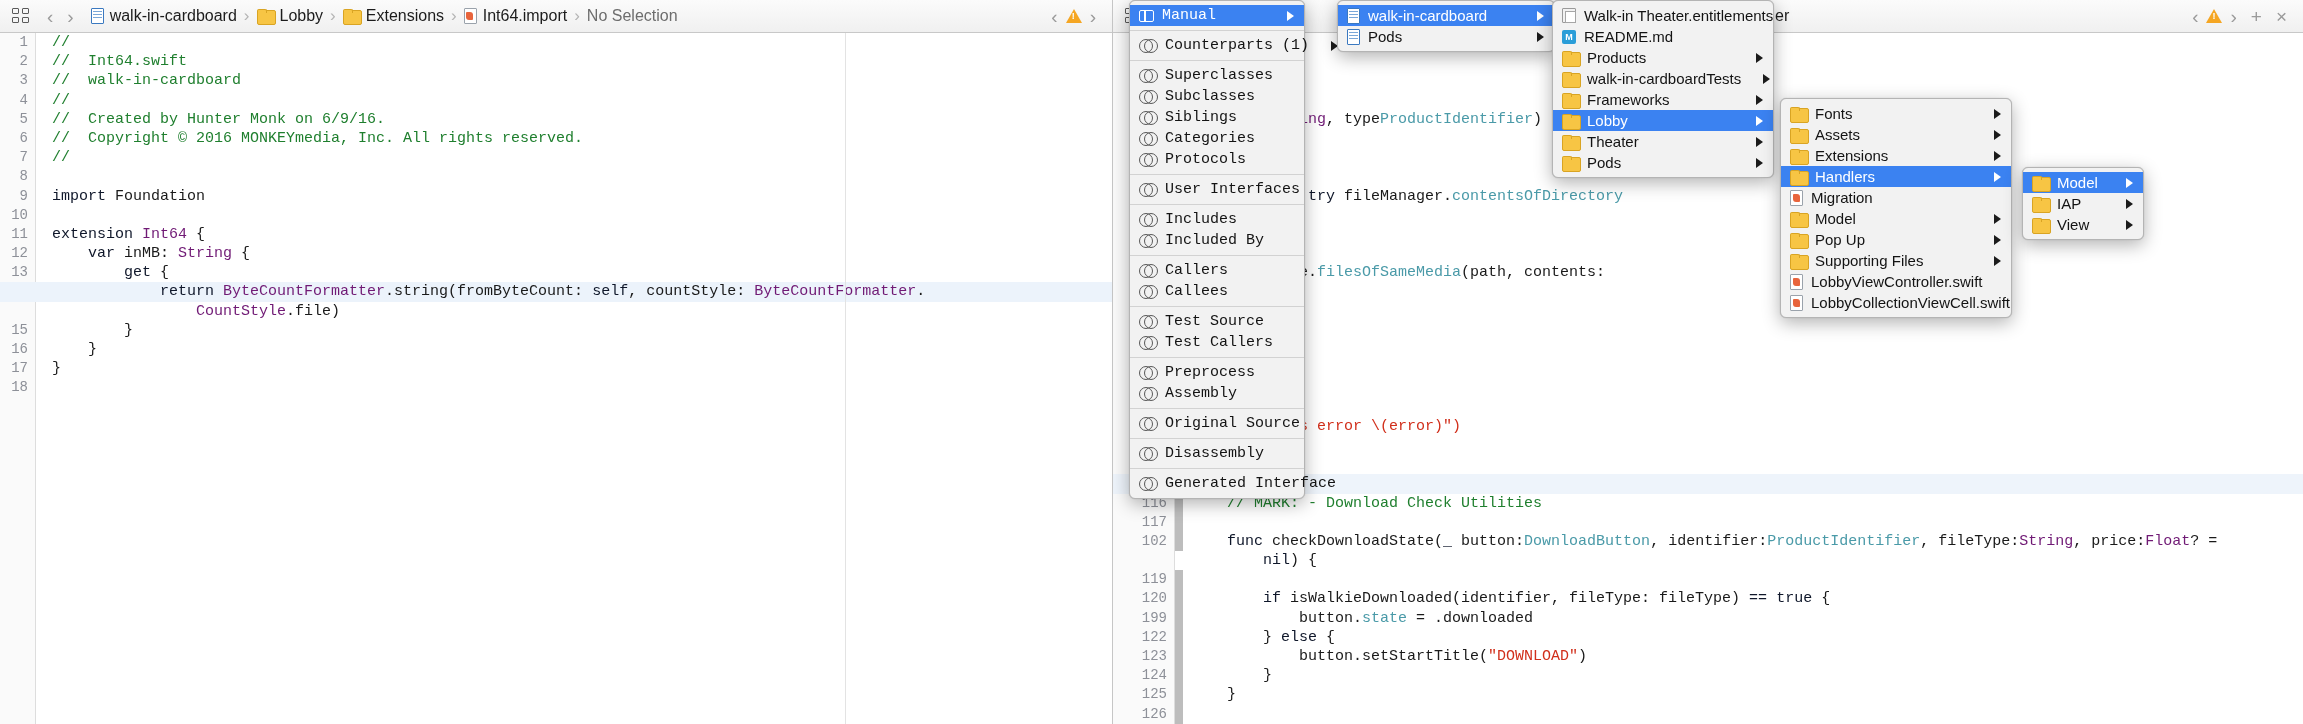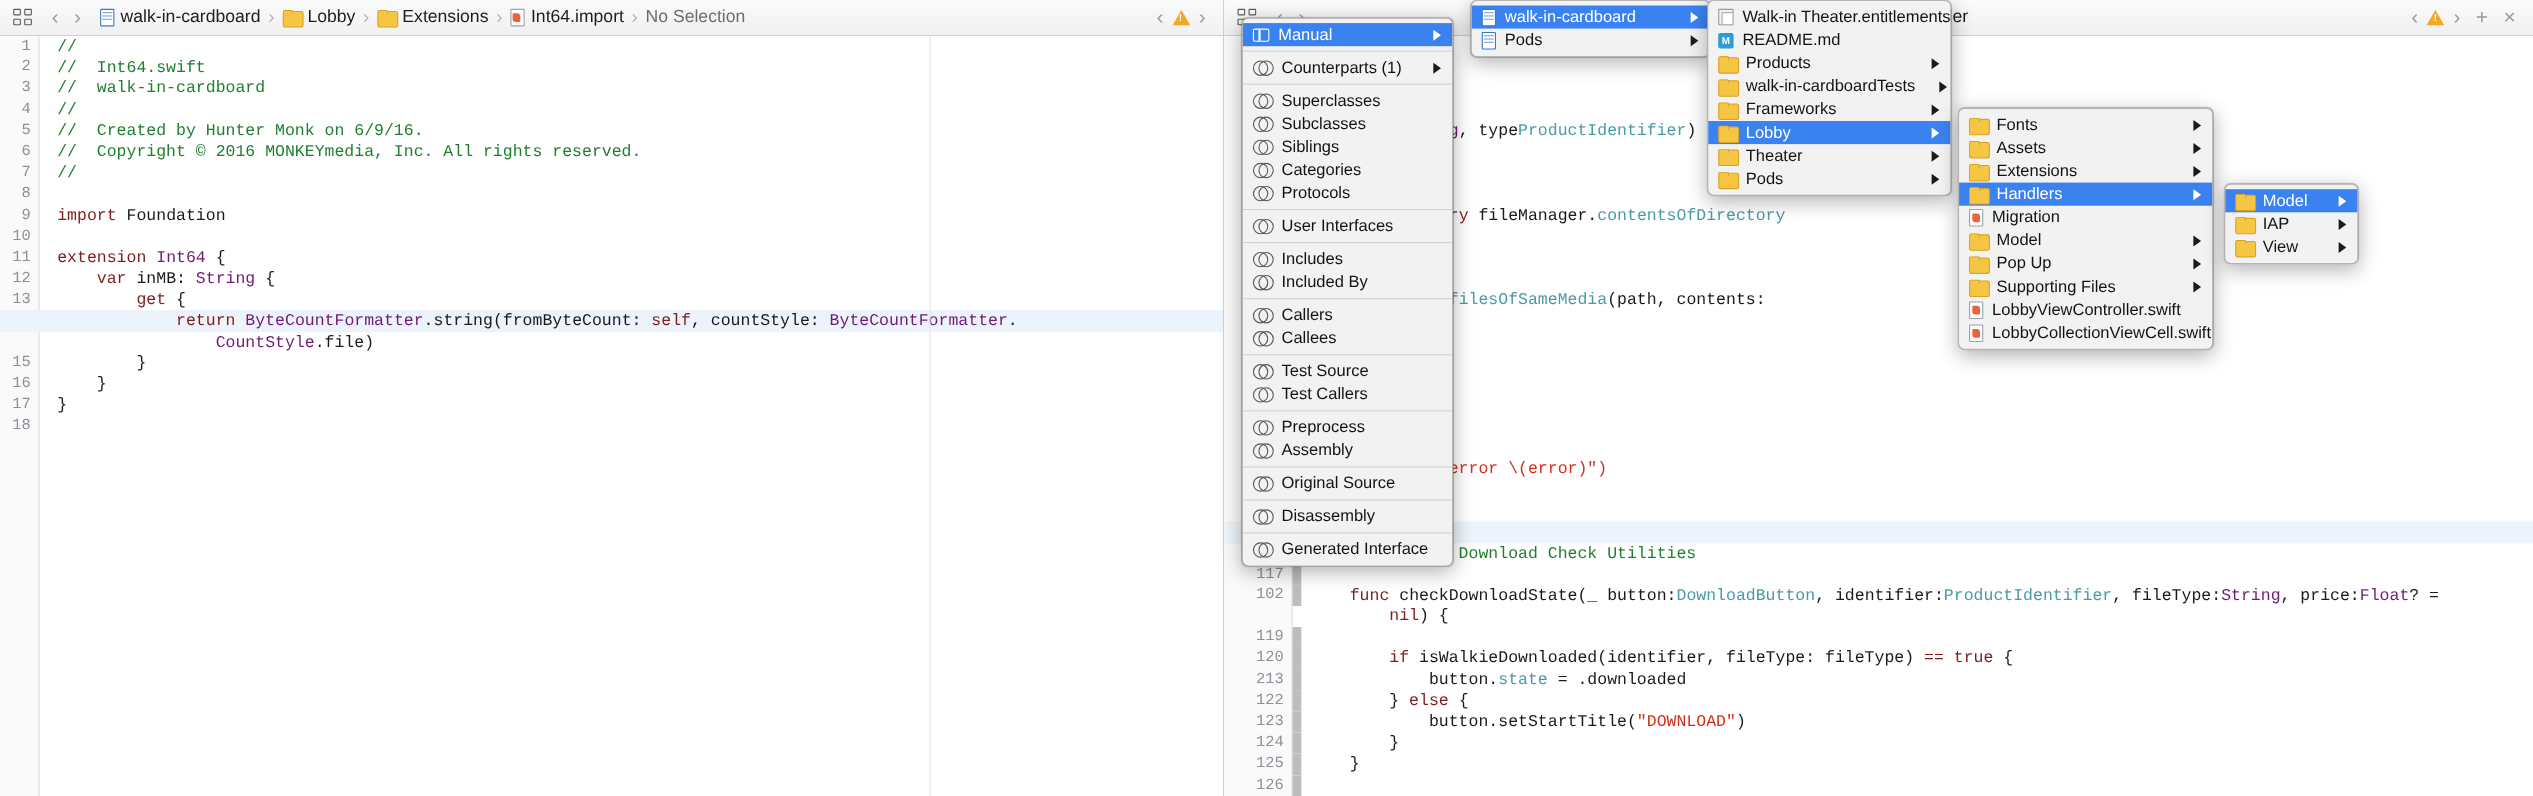--- a/index.html
+++ b/index.html
@@ -124,21 +124,21 @@
     white-space:pre; color:#1a1a1a;
     padding-top:0;
   }
   .codetext-left  { left:52px; }
   .codetext-right { left:78px; }
   .cl { height:19.2px; }
   .cl.hl { background:#ecf3fb; margin-left:-52px; padding-left:52px; }
   .cl.hlr { background:#eef4fb; margin-left:-78px; padding-left:78px; }
 
   .c-com { color:#1f7f2e; }
-  .c-kw  { color:#7f1d1d; }
+  .c-kw  { color:#0f172a; }
   .c-typ { color:#701a75; }
   .c-sys { color:#4a9aa8; }
   .c-str { color:#d12f1b; }
   .c-num { color:#2b2bd6; }
   .c-pl  { color:#1a1a1a; }
 
   .ruler { position:absolute; top:0; bottom:0; width:1px; background:#e3e3e3; }
 
   
   .menu {
@@ -311,21 +311,21 @@
           <div class="ln">112</div>
           <div class="ln">113</div>
           <div class="ln">114</div>
           <div class="ln cur">115</div>
           <div class="ln">116</div>
           <div class="ln">117</div>
           <div class="ln">102</div>
           <div class="ln blank"></div>
           <div class="ln">119</div>
           <div class="ln">120</div>
-          <div class="ln">213</div>
+          <div class="ln">199</div>
           <div class="ln">122</div>
           <div class="ln">123</div>
           <div class="ln">124</div>
           <div class="ln">125</div>
           <div class="ln">126</div>
         </div>
       <div class="changebar changebar-right" id="cbar-right">
           <div class="seg" style="height: 19.2px;"></div>
           <div class="seg" style="height: 19.2px;"></div>
           <div class="seg" style="height: 19.2px;"></div>
@@ -361,21 +361,21 @@
           <div class="seg" style="height: 19.2px;"></div>
           <div class="seg" style="height: 19.2px;"></div>
           <div class="seg" style="height: 19.2px;"></div>
           <div class="seg" style="height: 19.2px;"></div>
         </div>
       <div class="codetext codetext-right" id="code-right"><div class="cl">&nbsp;</div><div class="cl">&nbsp;</div><div class="cl"><span class="c-pl">    </span><span class="c-com">URLs</span></div><div class="cl">&nbsp;</div><div class="cl"><span class="c-pl">RLs(path:</span><span class="c-typ">String</span><span class="c-pl">, type</span><span class="c-sys">ProductIdentifier</span><span class="c-pl">) -&gt; [</span><span class="c-typ">URL</span><span class="c-pl">]? {</span></div><div class="cl">&nbsp;</div><div class="cl">&nbsp;</div><div class="cl">&nbsp;</div><div class="cl"><span class="c-pl">  contents = </span><span class="c-kw">try</span><span class="c-pl"> fileManager.</span><span class="c-sys">contentsOfDirectory</span><span class="c-pl">                          .count &gt; </span><span class="c-num">0</span></div><div class="cl"><span class="c-pl"> {</span></div><div class="cl"><span class="c-pl">n </span><span class="c-kw">nil</span></div><div class="cl">&nbsp;</div><div class="cl"><span class="c-pl">  urls = type.</span><span class="c-sys">filesOfSameMedia</span><span class="c-pl">(path, contents:                           identifier) </span><span class="c-kw">else</span><span class="c-pl"> {</span></div><div class="cl"><span class="c-pl">n </span><span class="c-kw">nil</span></div><div class="cl">&nbsp;</div><div class="cl">&nbsp;</div><div class="cl"><span class="c-pl">ls</span></div><div class="cl">&nbsp;</div><div class="cl">&nbsp;</div><div class="cl">&nbsp;</div><div class="cl"><span class="c-str">turnMediaURLs error \(error)")</span></div><div class="cl"><span class="c-kw">l</span></div><div class="cl">&nbsp;</div><div class="cl hlr">&nbsp;</div><div class="cl"><span class="c-com">    // MARK: - Download Check Utilities</span></div><div class="cl">&nbsp;</div><div class="cl"><span class="c-pl">    </span><span class="c-kw">func</span><span class="c-pl"> checkDownloadState(</span><span class="c-kw">_</span><span class="c-pl"> button:</span><span class="c-sys">DownloadButton</span><span class="c-pl">, identifier:</span><span class="c-sys">ProductIdentifier</span><span class="c-pl">, fileType:</span><span class="c-typ">String</span><span class="c-pl">, price:</span><span class="c-typ">Float</span><span class="c-pl">? =</span></div><div class="cl"><span class="c-pl">        </span><span class="c-kw">nil</span><span class="c-pl">) {</span></div><div class="cl">&nbsp;</div><div class="cl"><span class="c-pl">        </span><span class="c-kw">if</span><span class="c-pl"> isWalkieDownloaded(identifier, fileType: fileType) </span><span class="c-kw">==</span><span class="c-pl"> </span><span class="c-kw">true</span><span class="c-pl"> {</span></div><div class="cl"><span class="c-pl">            button.</span><span class="c-sys">state</span><span class="c-pl"> = .downloaded</span></div><div class="cl"><span class="c-pl">        } </span><span class="c-kw">else</span><span class="c-pl"> {</span></div><div class="cl"><span class="c-pl">            button.setStartTitle(</span><span class="c-str">"DOWNLOAD"</span><span class="c-pl">)</span></div><div class="cl"><span class="c-pl">        }</span></div><div class="cl"><span class="c-pl">    }</span></div><div class="cl">&nbsp;</div></div>
 
     </div>
   </div>
 
-  <div class="menu" id="menu-related" style="left:1129px; top:16px;   width:192px;">
+  <div class="menu" id="menu-related" style="left:1129px; top:0px;   width:176px;font-family:Liberation Mono, monospace;">
       <div class="mi sel">
         <span class="ico ico-split"></span>
         <span class="mlbl">Manual</span>
         <span class="arrow"></span>
       </div>
       <div class="msep"></div>
       <div class="mi">
         <span class="ico ico-rel"></span>
         <span class="mlbl">Counterparts (1)</span>
         <span class="arrow"></span>

